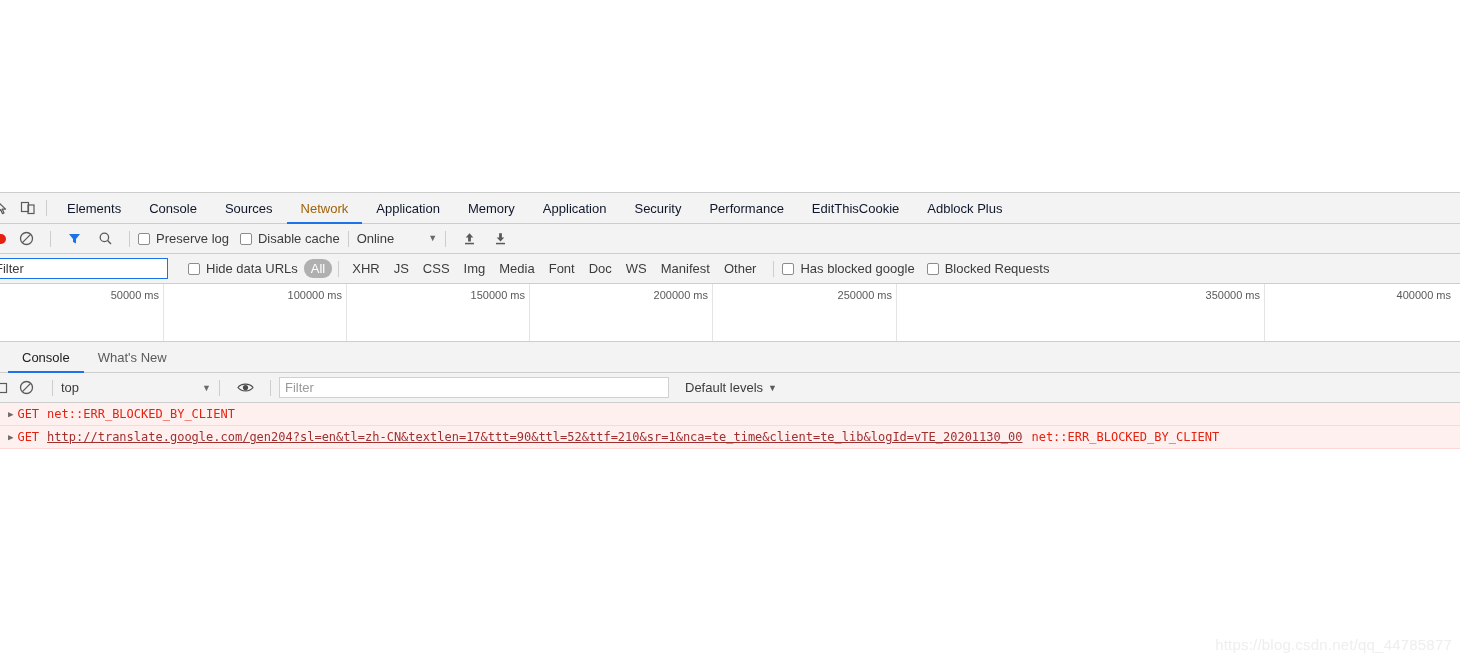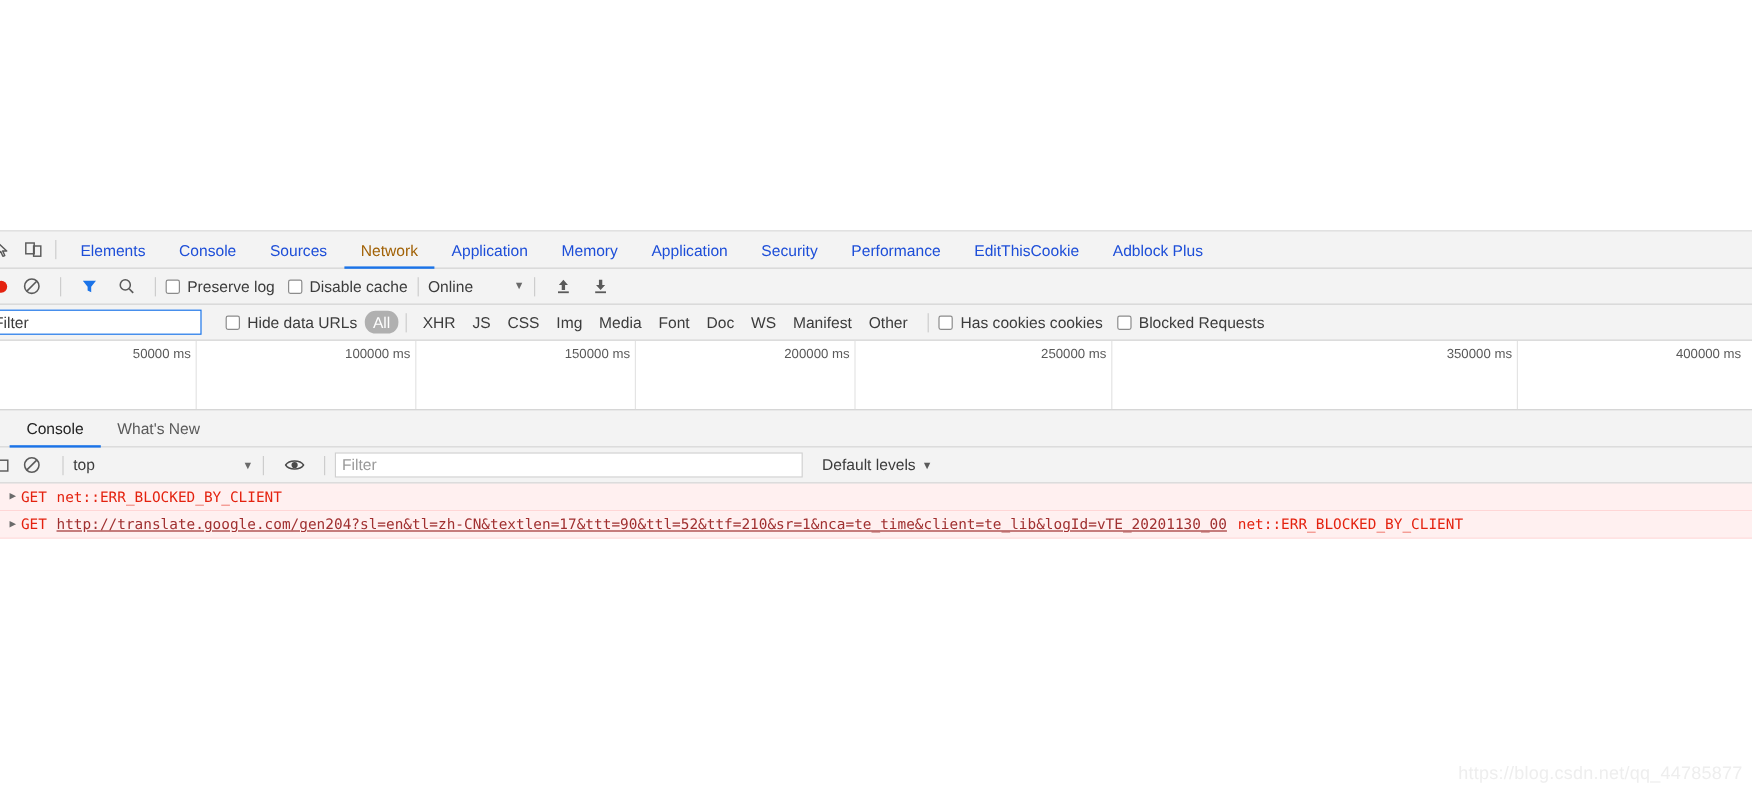--- a/index.html
+++ b/index.html
@@ -58,21 +58,21 @@
     width: 1px;
     background: #cdcdcd;
     margin: 7px 6px 7px 4px;
     flex: none;
   }
   .tab {
     display: flex;
     align-items: center;
     padding: 0 14px;
     font-size: 13px;
-    color: #1d4ed8;
+    color: #0f172a;
     white-space: nowrap;
     position: relative;
     cursor: default;
   }
   .tab.active {
     color: #a16207;
   }
   .tab.active::after {
     content: "";
     position: absolute;
@@ -491,21 +491,21 @@
     <div class="type-chip">
       <span>Manifest</span>
     </div>
     <div class="type-chip">
       <span>Other</span>
     </div>
     <div class="vsep" style="margin:0 8px 0 10px;"></div>
 
     <div class="cb-wrap">
       <span class="cbox"></span>
-      <span>Has cookies cookies</span>
+      <span>Has blocked google</span>
     </div>
     <div style="width:12px;flex:none;"></div>
     <div class="cb-wrap">
       <span class="cbox"></span>
       <span>Blocked Requests</span>
     </div>
   </div>
 
   <div class="timeline">
     <div class="tl-cell" style="left:-20px;width:184px;">
@@ -513,21 +513,21 @@
     </div>
     <div class="tl-cell" style="left:164px;width:183px;">
       <span class="tl-label">100000 ms</span>
     </div>
     <div class="tl-cell" style="left:347px;width:183px;">
       <span class="tl-label">150000 ms</span>
     </div>
     <div class="tl-cell" style="left:530px;width:183px;">
       <span class="tl-label">200000 ms</span>
     </div>
-    <div class="tl-cell" style="left:743px;width:184px;text-align:center;">
+    <div class="tl-cell" style="left:713px;width:184px;text-align:center;">
       <span class="tl-label">250000 ms</span>
     </div>
     <div class="tl-cell" style="left:1081px;width:184px;">
       <span class="tl-label">350000 ms</span>
     </div>
     <div class="tl-cell" style="left:1265px;width:190px;border-right:none;">
       <span class="tl-label">400000 ms</span>
     </div>
   </div>
   <div class="tl-dot"></div>

